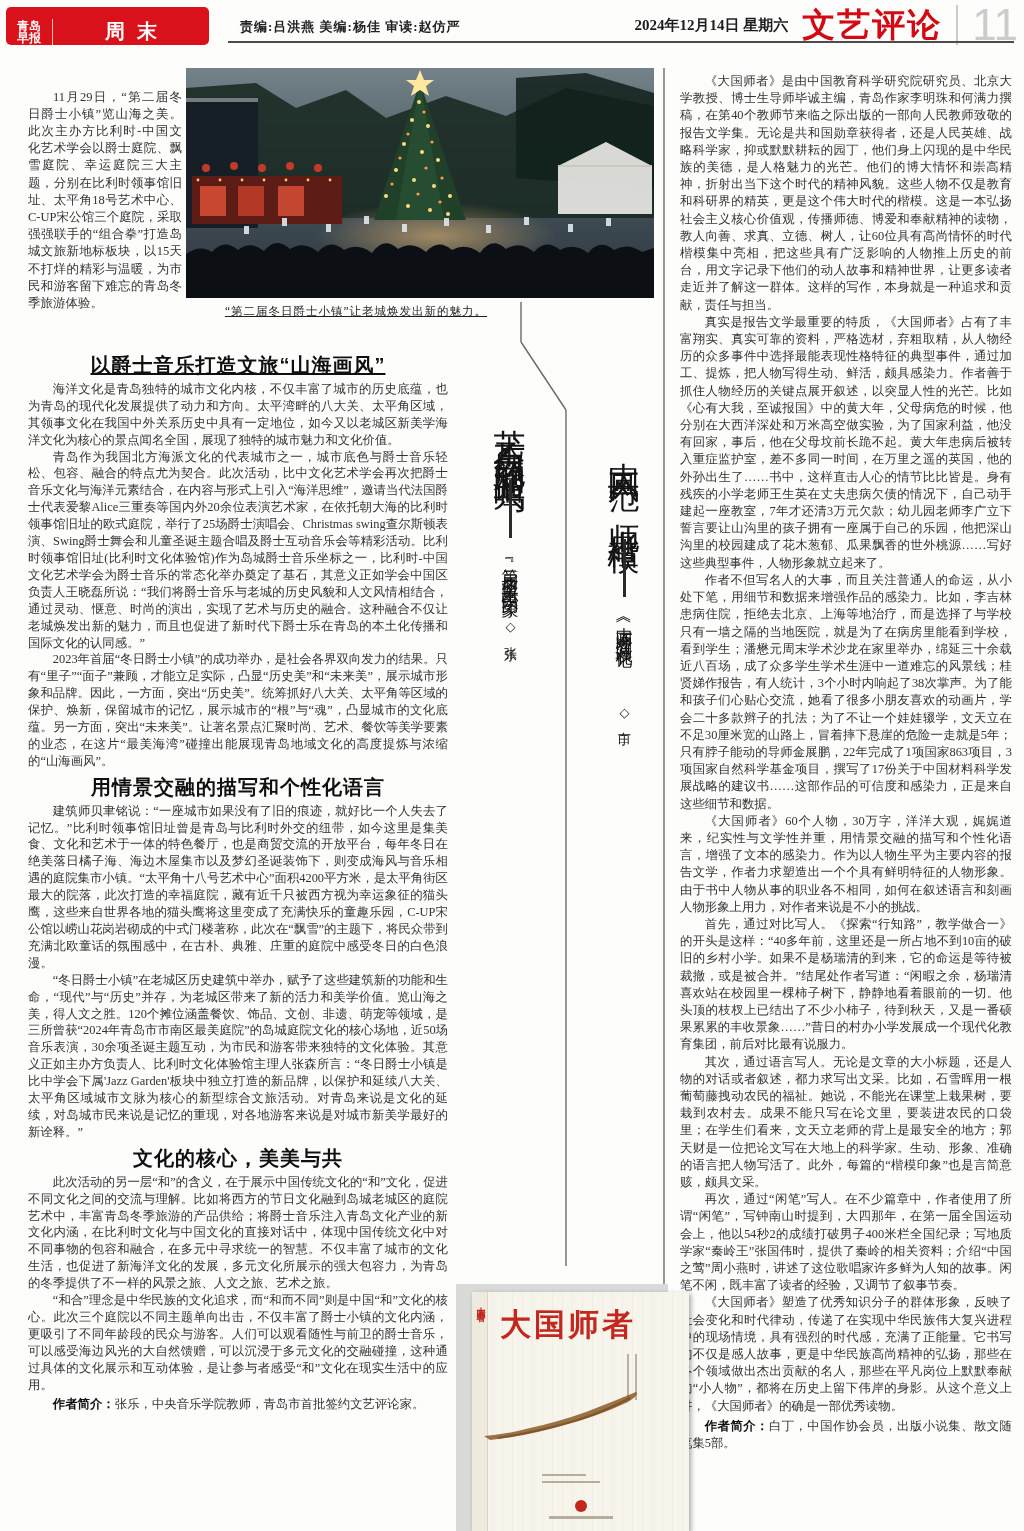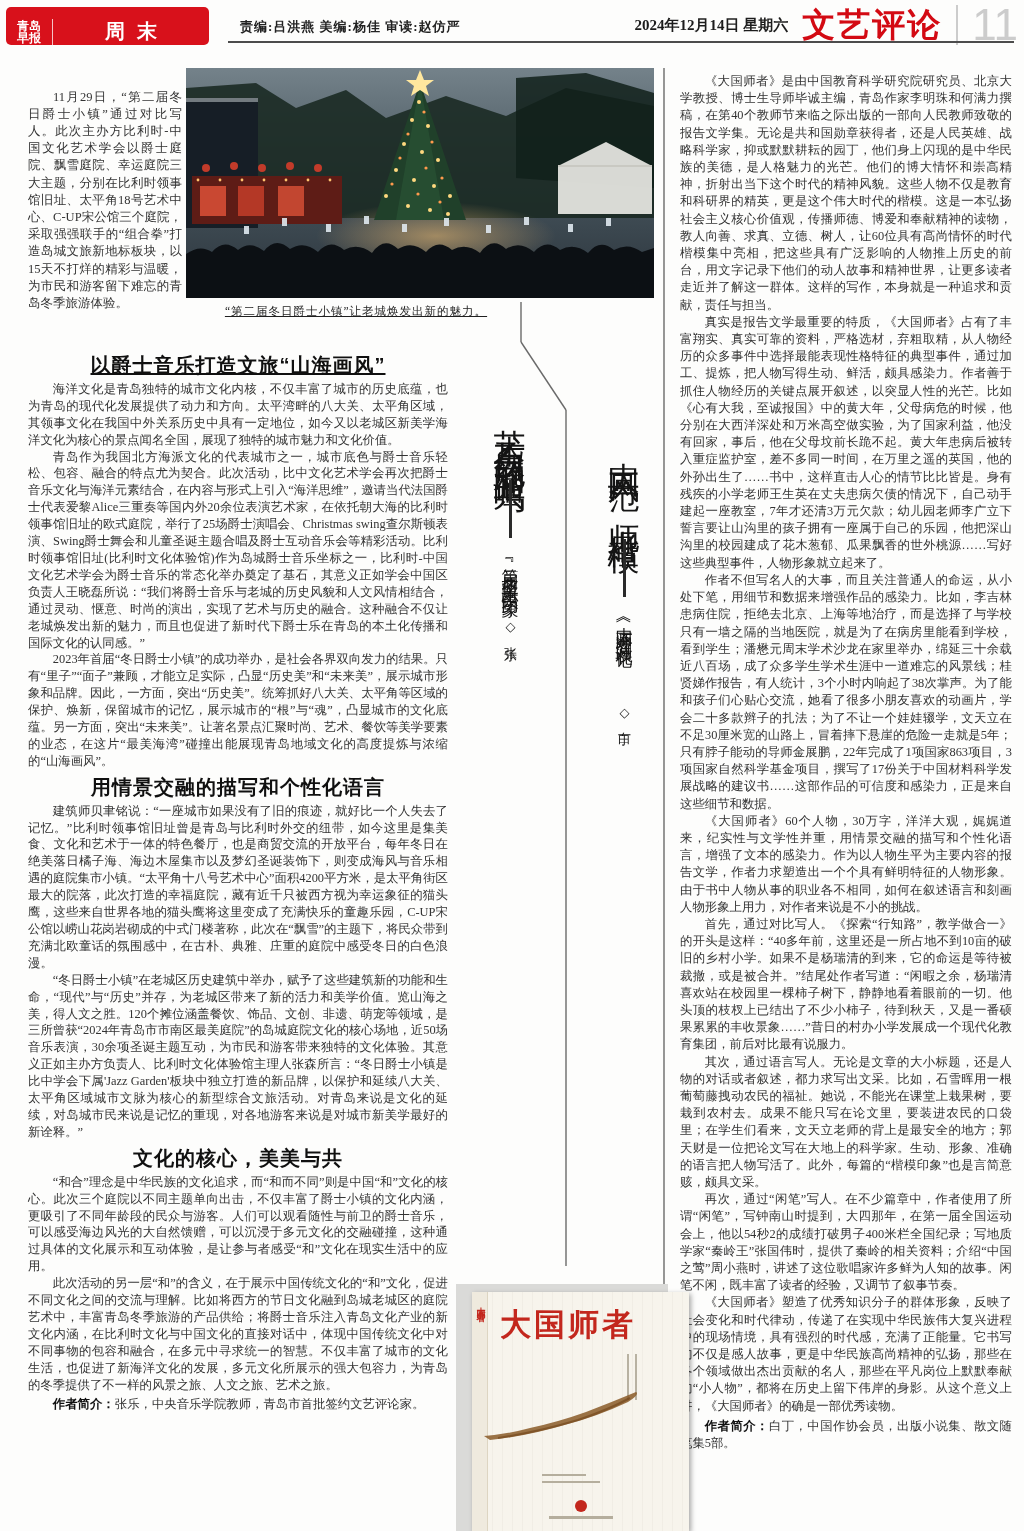--- a/index.html
+++ b/index.html
@@ -112,21 +112,21 @@
   </div>
   <div class="credits">责编:吕洪燕  美编:杨佳  审读:赵仿严</div>
   <div class="header-right">
     <span class="date">2024年12月14日 星期六</span>
     <span class="section-name">文艺评论</span>
     <span class="pagenum-divider"></span>
     <span class="pagenum">11</span>
   </div>
   <div class="header-rule"></div>
 
-  <p class="intro">11月29日，“第二届冬日爵士小镇”通过对比写人。此次主办方比利时-中国文化艺术学会以爵士庭院、飘雪庭院、幸运庭院三大主题，分别在比利时领事馆旧址、太平角18号艺术中心、C-UP宋公馆三个庭院，采取强强联手的“组合拳”打造岛城文旅新地标板块，以15天不打烊的精彩与温暖，为市民和游客留下难忘的青岛冬季旅游体验。</p>
+  <p class="intro">11月29日，“第二届冬日爵士小镇”览山海之美。此次主办方比利时-中国文化艺术学会以爵士庭院、飘雪庭院、幸运庭院三大主题，分别在比利时领事馆旧址、太平角18号艺术中心、C-UP宋公馆三个庭院，采取强强联手的“组合拳”打造岛城文旅新地标板块，以15天不打烊的精彩与温暖，为市民和游客留下难忘的青岛冬季旅游体验。</p>
 
   <div class="photo">
     <svg viewBox="0 0 468 230" preserveAspectRatio="none">
       <defs>
         <linearGradient id="sky" x1="0" y1="0" x2="0" y2="1">
           <stop offset="0" stop-color="#74828a"></stop>
             <stop offset="0.5" stop-color="#46545c"></stop>
             <stop offset="1" stop-color="#2b343c"></stop>
         </linearGradient>
         <radialGradient id="glow" cx="0.5" cy="0.5" r="0.5">
@@ -221,22 +221,22 @@
 
   <div class="left-col">
     <h2 class="subhead first">以爵士音乐打造文旅“山海画风”</h2>
     <p class="para">海洋文化是青岛独特的城市文化内核，不仅丰富了城市的历史底蕴，也为青岛的现代化发展提供了动力和方向。太平湾畔的八大关、太平角区域，其领事文化在我国中外关系历史中具有一定地位，如今又以老城区新美学海洋文化为核心的景点闻名全国，展现了独特的城市魅力和文化价值。</p>
     <p class="para">青岛作为我国北方海派文化的代表城市之一，城市底色与爵士音乐轻松、包容、融合的特点尤为契合。此次活动，比中文化艺术学会再次把爵士音乐文化与海洋元素结合，在内容与形式上引入“海洋思维”，邀请当代法国爵士代表爱黎Alice三重奏等国内外20余位表演艺术家，在依托朝大海的比利时领事馆旧址的欧式庭院，举行了25场爵士演唱会、Christmas swing查尔斯顿表演、Swing爵士舞会和儿童圣诞主题合唱及爵士互动音乐会等精彩活动。比利时领事馆旧址(比利时文化体验馆)作为岛城爵士音乐坐标之一，比利时-中国文化艺术学会为爵士音乐的常态化举办奠定了基石，其意义正如学会中国区负责人王晓磊所说：“我们将爵士音乐与老城的历史风貌和人文风情相结合，通过灵动、惬意、时尚的演出，实现了艺术与历史的融合。这种融合不仅让老城焕发出新的魅力，而且也促进了新时代下爵士乐在青岛的本土化传播和国际文化的认同感。”</p>
     <p class="para">2023年首届“冬日爵士小镇”的成功举办，是社会各界双向发力的结果。只有“里子”“面子”兼顾，才能立足实际，凸显“历史美”和“未来美”，展示城市形象和品牌。因此，一方面，突出“历史美”。统筹抓好八大关、太平角等区域的保护、焕新，保留城市的记忆，展示城市的“根”与“魂”，凸显城市的文化底蕴。另一方面，突出“未来美”。让著名景点汇聚时尚、艺术、餐饮等美学要素的业态，在这片“最美海湾”碰撞出能展现青岛地域文化的高度提炼与浓缩的“山海画风”。</p>
     <h2 class="subhead">用情景交融的描写和个性化语言</h2>
     <p class="para">建筑师贝聿铭说：“一座城市如果没有了旧的痕迹，就好比一个人失去了记忆。”比利时领事馆旧址曾是青岛与比利时外交的纽带，如今这里是集美食、文化和艺术于一体的特色餐厅，也是商贸交流的开放平台，每年冬日在绝美落日橘子海、海边木屋集市以及梦幻圣诞装饰下，则变成海风与音乐相遇的庭院集市小镇。“太平角十八号艺术中心”面积4200平方米，是太平角街区最大的院落，此次打造的幸福庭院，藏有近千只被西方视为幸运象征的猫头鹰，这些来自世界各地的猫头鹰将这里变成了充满快乐的童趣乐园，C-UP宋公馆以崂山花岗岩砌成的中式门楼著称，此次在“飘雪”的主题下，将民众带到充满北欧童话的氛围感中，在古朴、典雅、庄重的庭院中感受冬日的白色浪漫。</p>
     <p class="para">“冬日爵士小镇”在老城区历史建筑中举办，赋予了这些建筑新的功能和生命，“现代”与“历史”并存，为老城区带来了新的活力和美学价值。览山海之美，得人文之胜。120个摊位涵盖餐饮、饰品、文创、非遗、萌宠等领域，是三所曾获“2024年青岛市市南区最美庭院”的岛城庭院文化的核心场地，近50场音乐表演，30余项圣诞主题互动，为市民和游客带来独特的文化体验。其意义正如主办方负责人、比利时文化体验馆主理人张森所言：“冬日爵士小镇是比中学会下属'Jazz Garden'板块中独立打造的新品牌，以保护和延续八大关、太平角区域城市文脉为核心的新型综合文旅活动。对青岛来说是文化的延续，对岛城市民来说是记忆的重现，对各地游客来说是对城市新美学最好的新诠释。”</p>
     <h2 class="subhead">文化的核心，美美与共</h2>
+    <p class="para">此次活动的另一层“和”的含义，在于展示中国传统文化的“和”文化，促进不同文化之间的交流与理解。比如将西方的节日文化融到岛城老城区的庭院艺术中，丰富青岛冬季旅游的产品供给；将爵士音乐注入青岛文化产业的新文化内涵，在比利时文化与中国文化的直接对话中，体现中国传统文化中对不同事物的包容和融合，在多元中寻求统一的智慧。不仅丰富了城市的文化生活，也促进了新海洋文化的发展，多元文化所展示的强大包容力，为青岛的冬季提供了不一样的风景之旅、人文之旅、艺术之旅。</p>
     <p class="para">“和合”理念是中华民族的文化追求，而“和而不同”则是中国“和”文化的核心。此次三个庭院以不同主题单向出击，不仅丰富了爵士小镇的文化内涵，更吸引了不同年龄段的民众与游客。人们可以观看随性与前卫的爵士音乐，可以感受海边风光的大自然馈赠，可以沉浸于多元文化的交融碰撞，这种通过具体的文化展示和互动体验，是让参与者感受“和”文化在现实生活中的应用。</p>
-    <p class="para">此次活动的另一层“和”的含义，在于展示中国传统文化的“和”文化，促进不同文化之间的交流与理解。比如将西方的节日文化融到岛城老城区的庭院艺术中，丰富青岛冬季旅游的产品供给；将爵士音乐注入青岛文化产业的新文化内涵，在比利时文化与中国文化的直接对话中，体现中国传统文化中对不同事物的包容和融合，在多元中寻求统一的智慧。不仅丰富了城市的文化生活，也促进了新海洋文化的发展，多元文化所展示的强大包容力，为青岛的冬季提供了不一样的风景之旅、人文之旅、艺术之旅。</p>
     <p class="bio"><span class="bio-label">作者简介：</span><span>张乐，中央音乐学院教师，青岛市首批签约文艺评论家。</span></p>
   </div>
 
   <div class="vhead vhead-left">
     <span class="vh-title">艺术与自然的和谐共鸣</span>
     <span class="vh-dash"></span>
     <span class="vh-sub">『第二届冬日爵士小镇』印象</span>
     <span class="vh-author">◇张乐</span>
   </div>
   <div class="vhead vhead-right">

